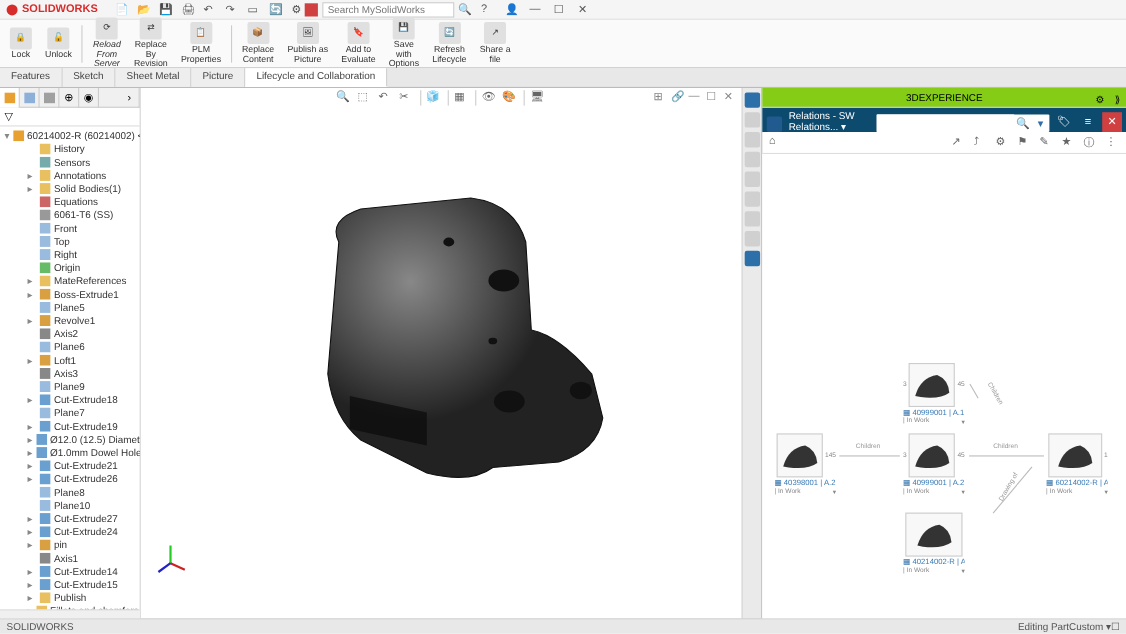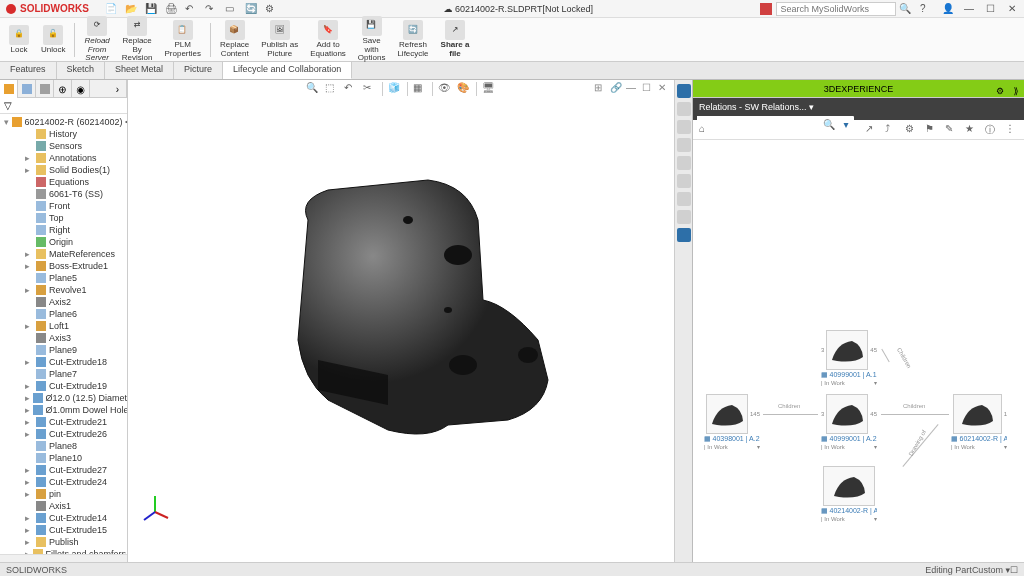--- a/index.html
+++ b/index.html
@@ -55,21 +55,21 @@
 
 
 .rtoolbar { width: 18px; background: #eaeaea; border-left:1px solid #ccc; display:flex; flex-direction:column; align-items:center; padding-top:4px; gap:4px; }
 .rtoolbar span { width:14px; height:14px; background:#d0d0d0; border-radius:2px; cursor:pointer; }
 
 
 .xpanel { width: 332px; background:#fff; border-left:1px solid #bbb; display:flex; flex-direction:column; }
 .xpanel .xtitle { height:18px; background:#84cc16; border-bottom:1px solid #ccc; text-align:center; font-size:9px; line-height:18px; position:relative; }
 .xpanel .xtitle .xgear { position:absolute; right:18px; top:2px; width:12px; height:12px; cursor:pointer; }
 .xpanel .xtitle .xhide { position:absolute; right:2px; top:2px; width:12px; height:12px; cursor:pointer; }
-.xpanel .xbar { height:22px; background:#404040; display:flex; align-items:flex-start; padding:0 4px; gap:4px;flex-direction:column; }
+.xpanel .xbar { height:22px; background:#0c4a6e; display:flex; align-items:flex-end; padding:0 4px; gap:4px; }
 .xpanel .xbar .xicon { width:14px; height:14px; background:#205a8f; border-radius:2px; cursor:pointer; }
 .xpanel .xbar .xlabel { color:#fff; font-size:9px; flex:1; padding-left:2px; }
 .xpanel .xbar .xsearch { flex:1; height:16px; border:none; font-size:9px; padding:0 4px; background:#fff; }
 .xpanel .xbar .xsearchwrap { background:#fff; display:flex; align-items:center; border-radius:1px; height:16px; }
 .xpanel .xbar .xsearchbtn { width:16px; color:#2d6fa8; cursor:pointer; text-align:center; }
 .xpanel .xbar .xaction { width:18px; height:18px; color:#fff; display:flex; align-items:center; justify-content:center; cursor:pointer; }
 .xpanel .xbar .xaction.close { background:#d04040; }
 .xpanel .xsubbar { height:20px; display:flex; align-items:center; justify-content:space-between; padding:0 6px; border-bottom:1px solid #ddd; }
 .xpanel .xsubbar .xhome { width:14px; height:14px; cursor:pointer; color:#555; }
 .xpanel .xsubbar .xacts { display:flex; gap:7px; }
@@ -103,24 +103,20 @@
     <span>📄</span>
     <span>📂</span>
     <span>💾</span>
     <span>🖨</span>
     <span>↶</span>
     <span>↷</span>
     <span>▭</span>
     <span>🔄</span>
     <span>⚙</span>
   </div>
-  <div class="filename">
-    <span>☁</span>
-    <span>60214002-R.SLDPRT[Not Locked]</span>
-  </div>
   <span style="width:12px;height:12px;background:#d04040;margin-right:4px;"></span>
   <input class="search" placeholder="Search MySolidWorks" style="">
   <span style="margin-left:4px;">🔍</span>
   <div class="wincontrols">
     <span>?</span>
     <span>👤</span>
     <span>—</span>
     <span>☐</span>
     <span>✕</span>
   </div>
@@ -160,36 +156,36 @@
 Content</span>
     </div>
   <div class="rbtn">
       <span class="ricon">🖼</span>
       <span style="white-space:pre-line;">Publish as
 Picture</span>
     </div>
   <div class="rbtn">
       <span class="ricon">🔖</span>
       <span style="white-space:pre-line;">Add to
-Equations</span>
+Evaluate</span>
     </div>
   <div class="rbtn">
       <span class="ricon">💾</span>
       <span style="white-space:pre-line;">Save
 with
 Options</span>
     </div>
   <div class="rbtn">
       <span class="ricon">🔄</span>
       <span style="white-space:pre-line;">Refresh
 Lifecycle</span>
     </div>
   <div class="rbtn">
       <span class="ricon">↗</span>
-      <span style="white-space:pre-line;font-weight:bold;">Share a
+      <span style="white-space:pre-line;">Share a
 file</span>
     </div>
 </div>
 
 <div class="tabs">
   <div class="tab">Features</div>
   <div class="tab">Sketch</div>
   <div class="tab">Sheet Metal</div>
   <div class="tab">Picture</div>
   <div class="tab active">Lifecycle and Collaboration</div>

